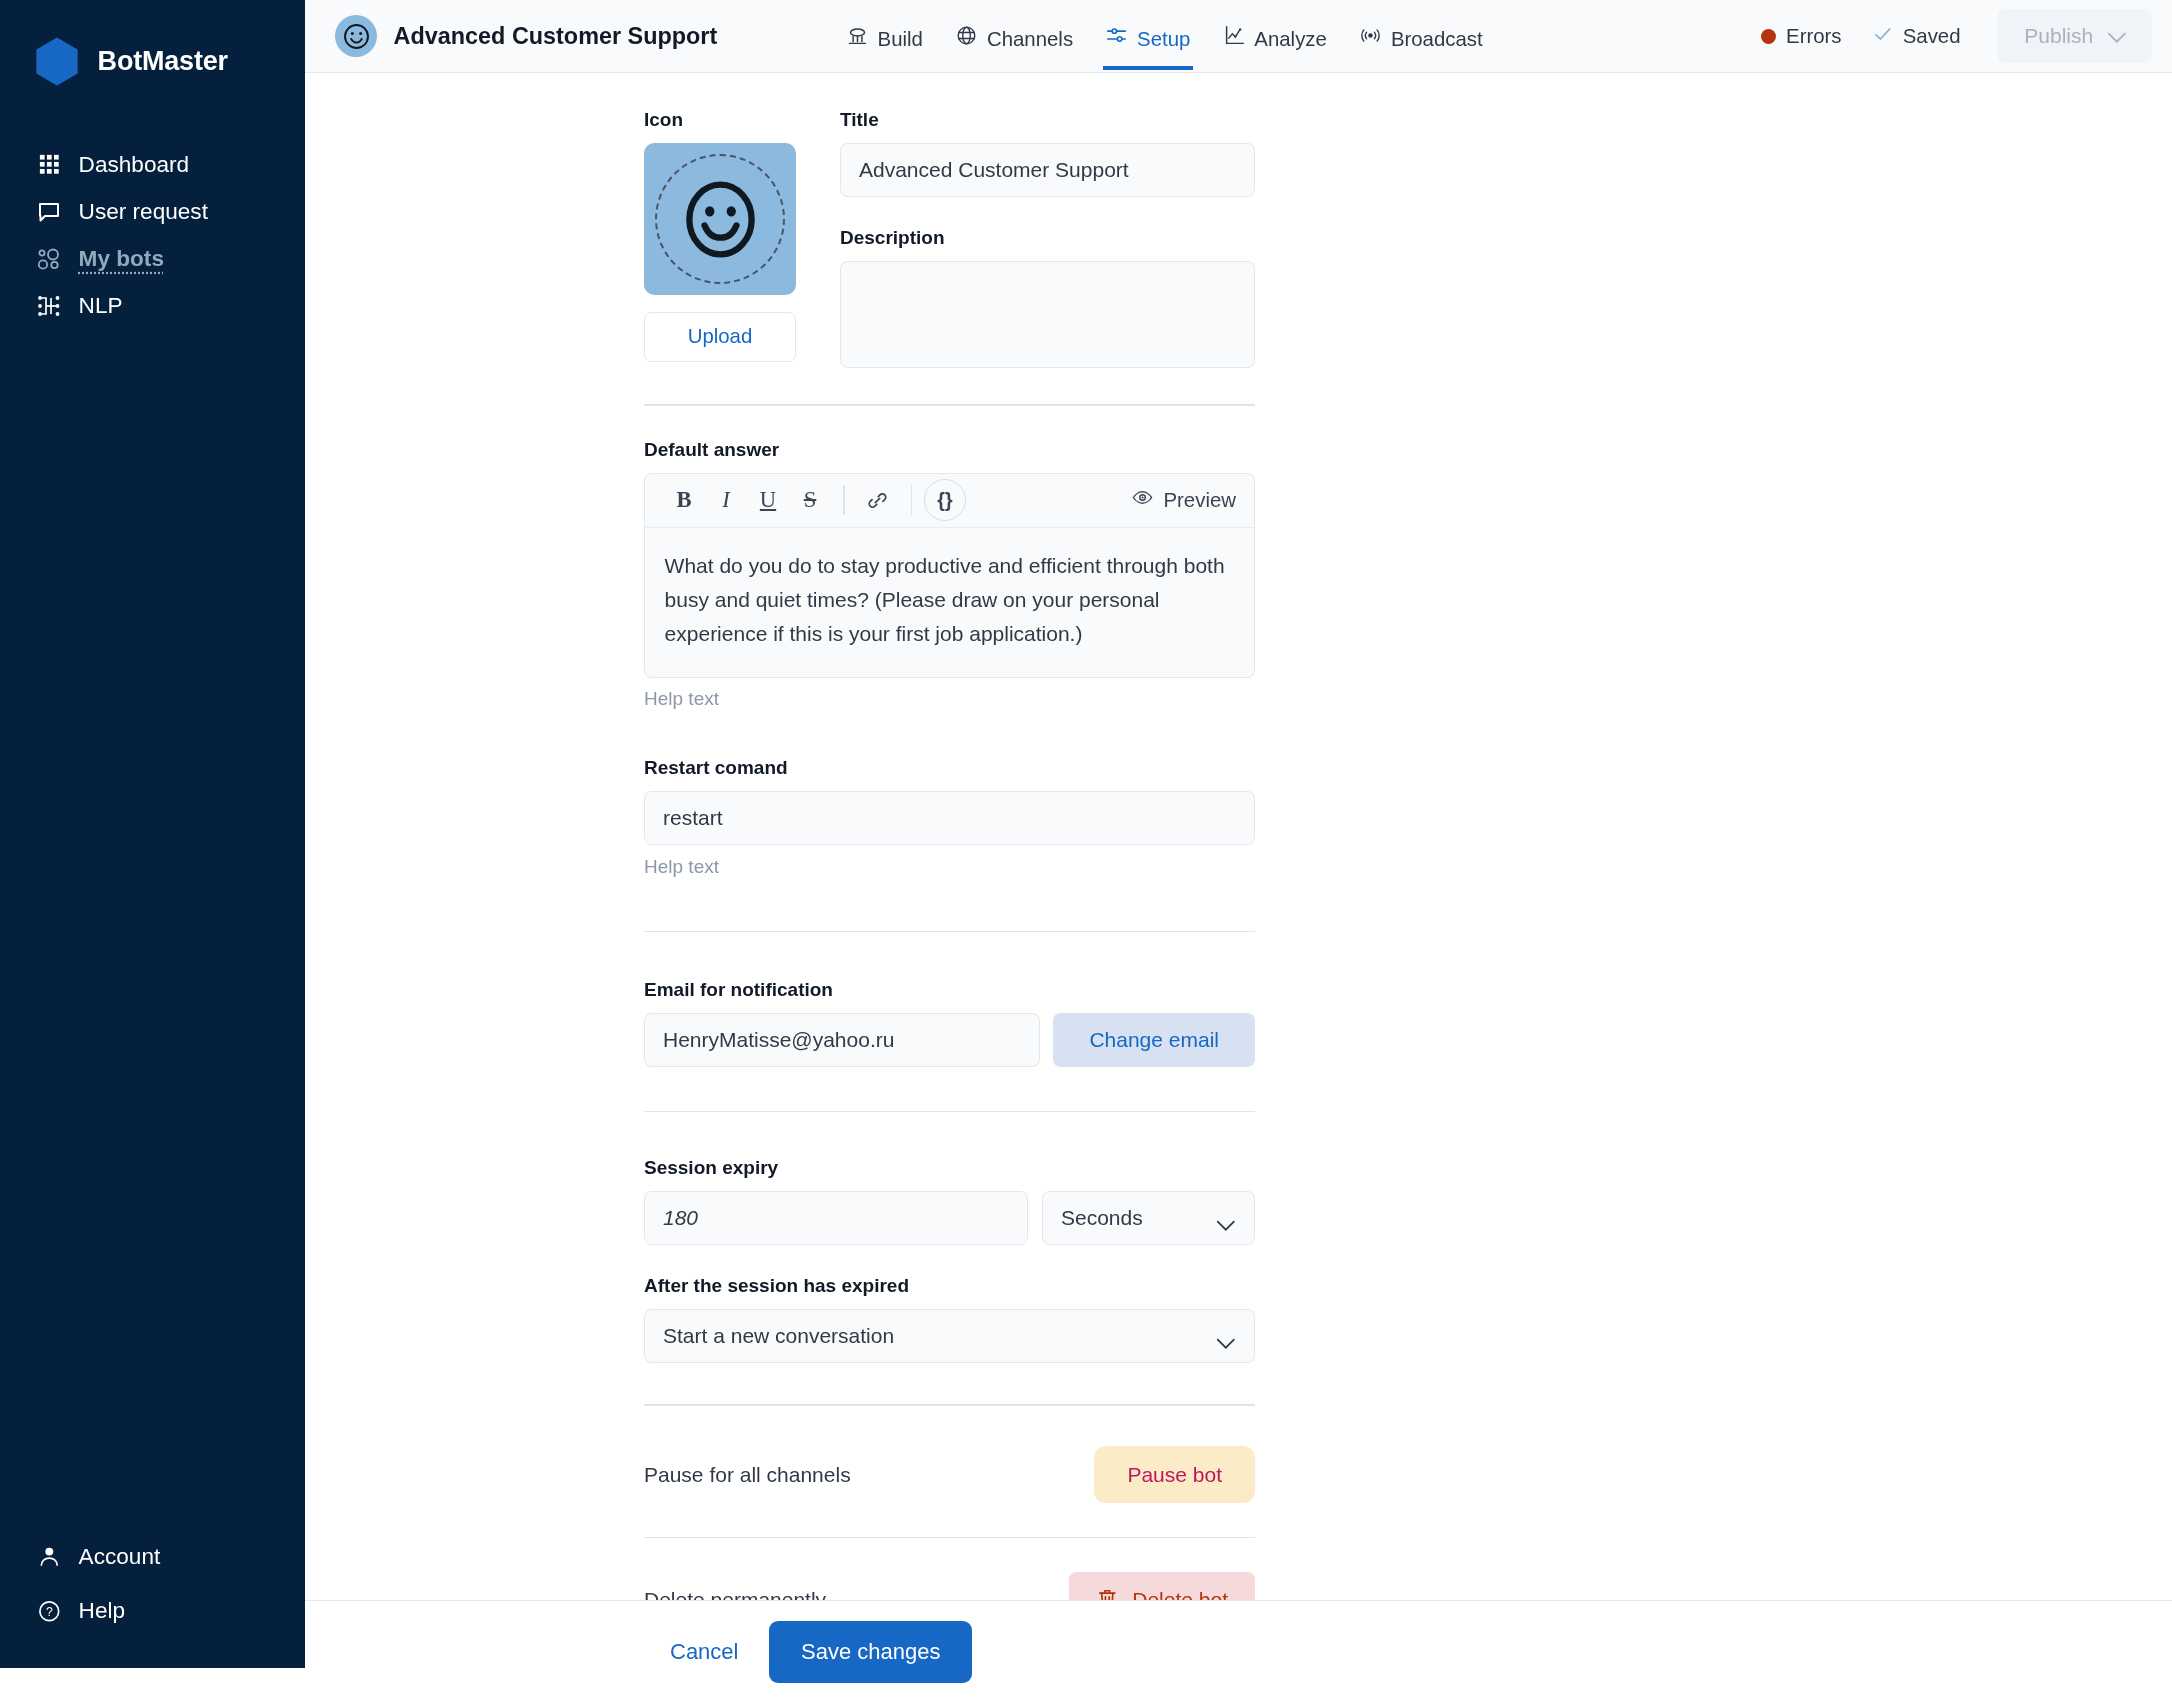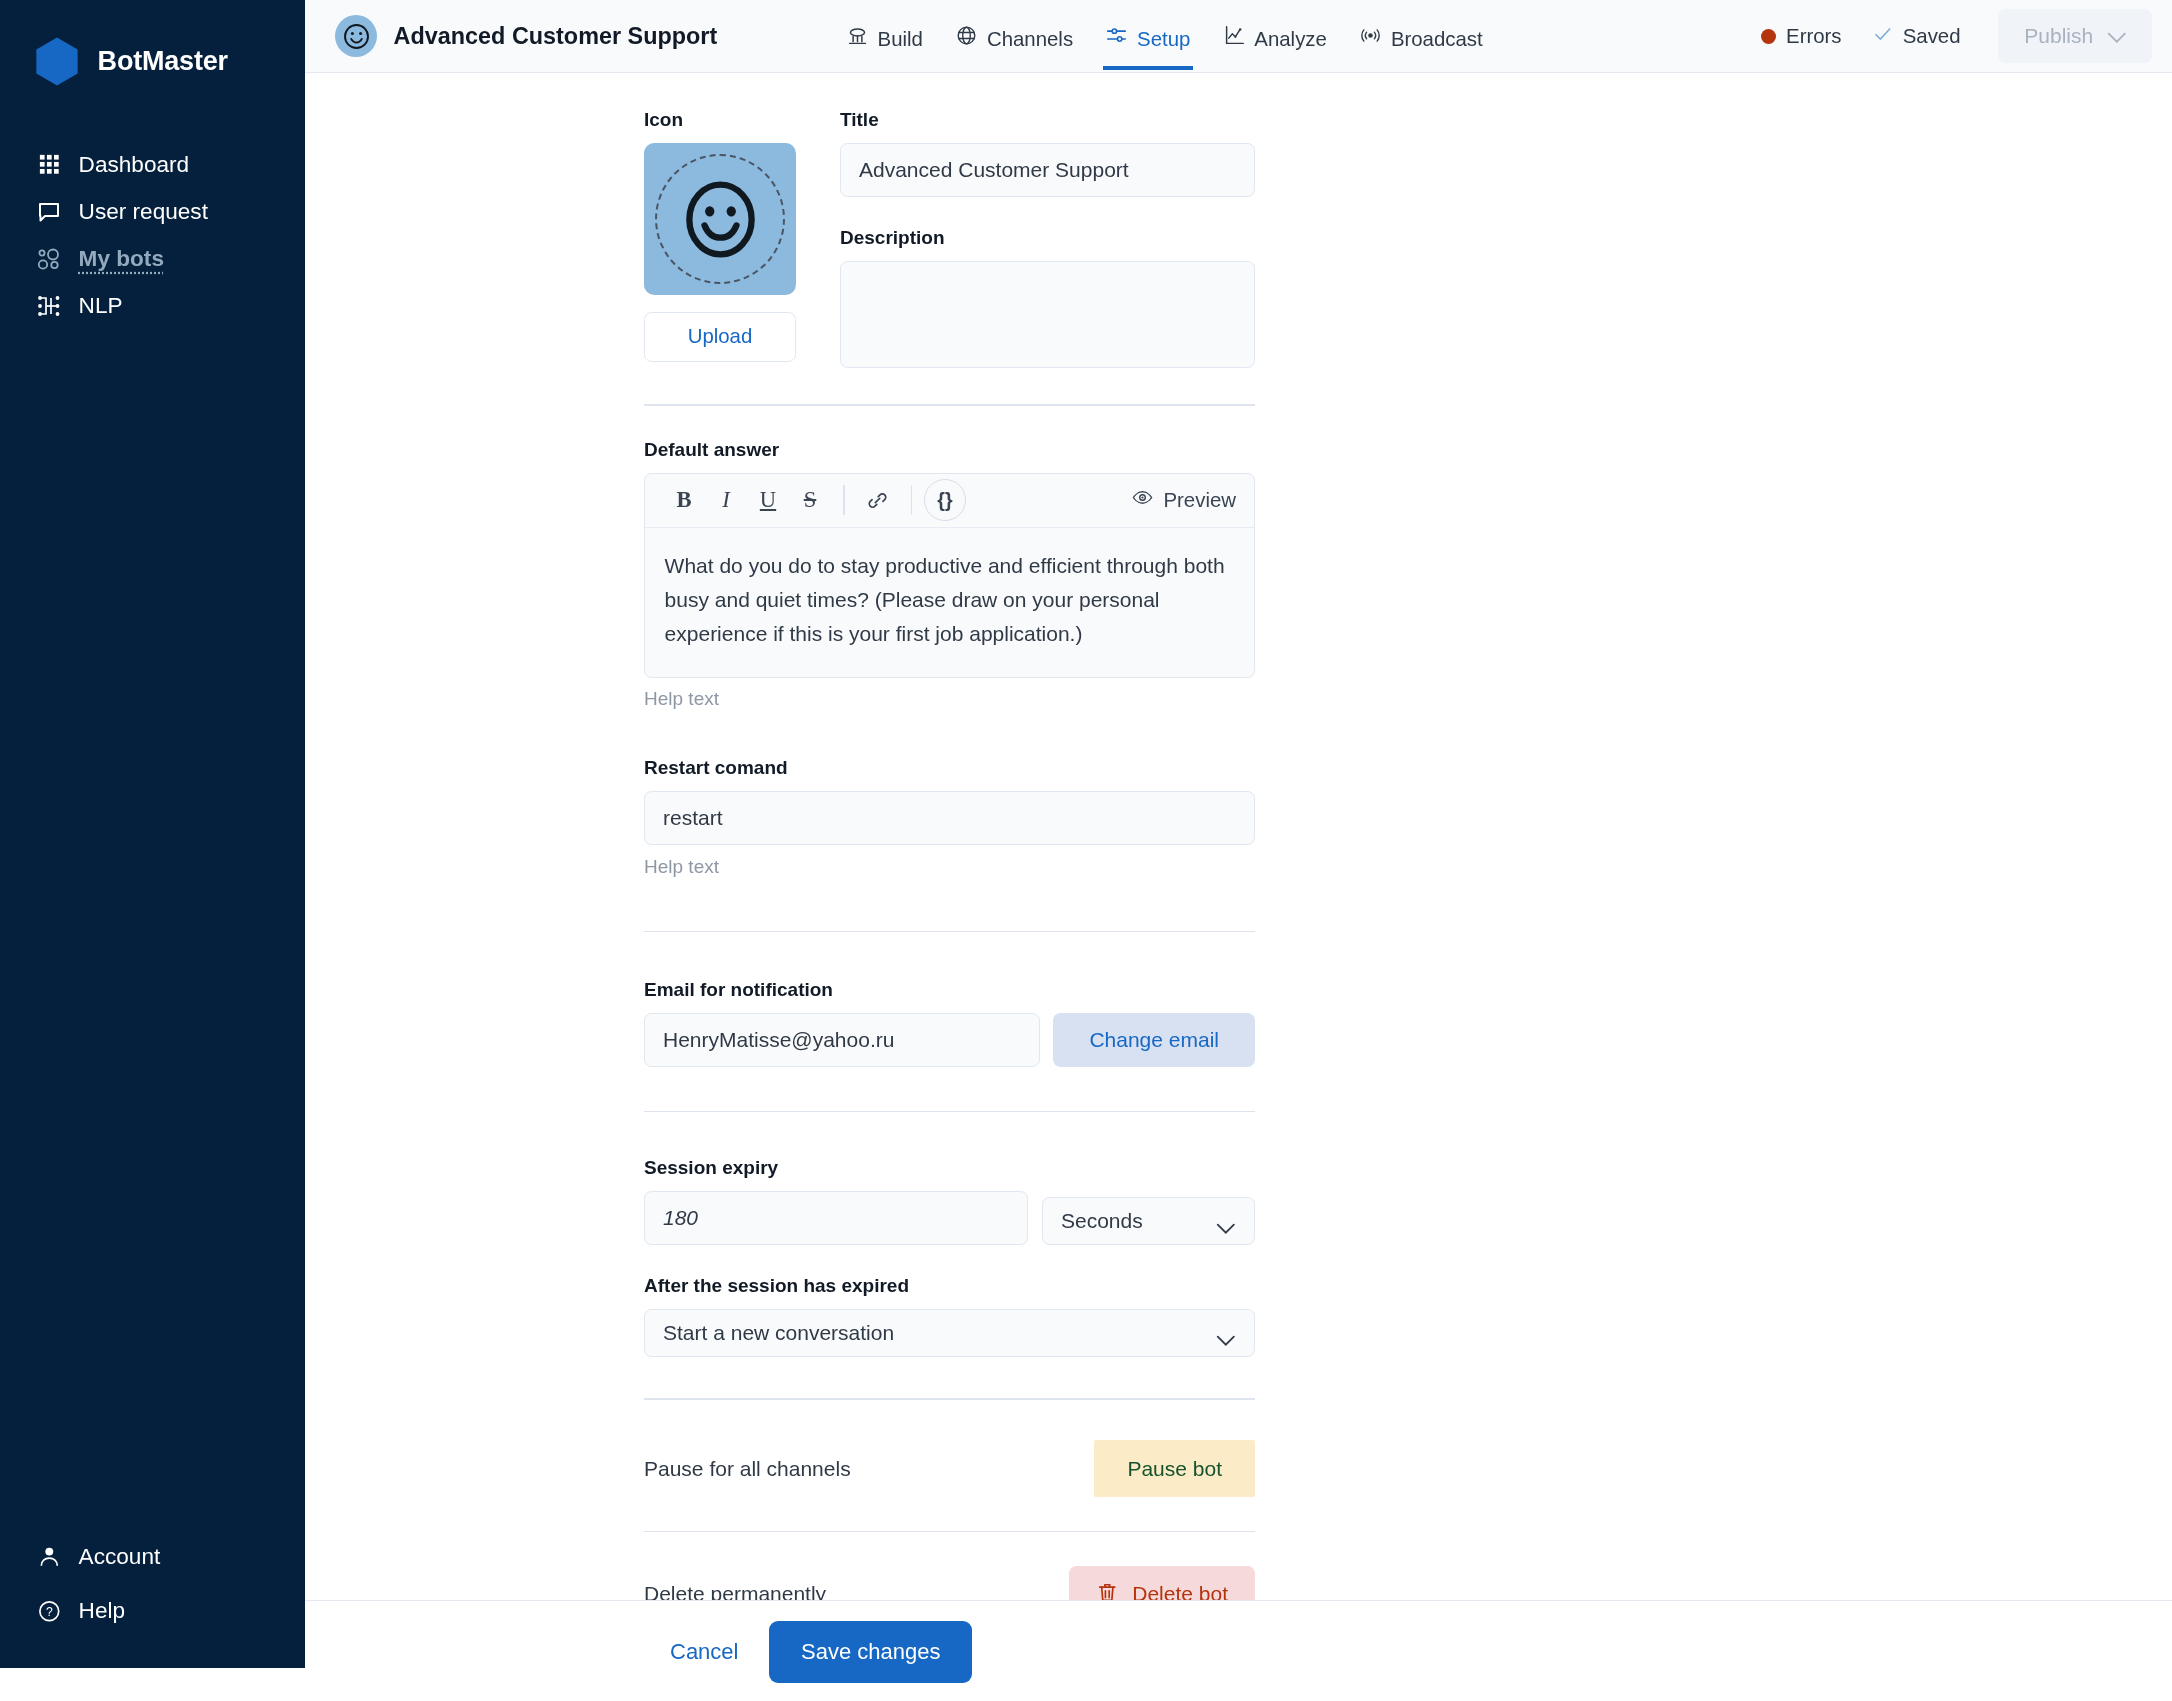--- a/index.html
+++ b/index.html
@@ -187,36 +187,36 @@
 
   .row-inline { display: flex; gap: 13.6px; align-items: flex-end; }
   .change-email-btn {
     flex: 0 0 auto; height: 54px; padding: 0 36px;
     background: #D8E1F2; border: none; border-radius: 7.5px;
     color: #1668C4; font-size: 21px; cursor: pointer;
     font-family: "Liberation Sans", sans-serif;
   }
 
   .select {
-    height: 48px; background: #F9FAFC;
+    height: 54px; background: #F9FAFC;
     border: 1.5px solid #E1E7F0; border-radius: 7.5px;
     display: flex; align-items: center; justify-content: space-between;
     padding: 0 18px; font-size: 21px; color: #303a47; cursor: pointer;
   }
   .chev {
     width: 19.6px; height: 11.3px; flex: 0 0 19.6px; margin-left: 13.6px;
   }
 
   .action-row {
     display: flex; align-items: center; justify-content: space-between;
     min-height: 72px;
   }
   .action-label { font-size: 21px; color: #303a47; }
   .pause-btn {
-    background: #FCEBC7; color: #14532d; border: none; border-radius: 2px;
+    background: #FCEBC7; color: #be185d; border: none; border-radius: 12px;
     font-size: 21px; padding: 16.6px 33px; cursor: pointer;
     font-family: "Liberation Sans", sans-serif;
   }
   .delete-btn {
     background: #F6D9DA; color: #B4340E; border: none; border-radius: 7.5px;
     font-size: 21px; padding: 15px 27px; cursor: pointer;
     display: flex; align-items: center; gap: 13.6px;
     font-family: "Liberation Sans", sans-serif;
   }
 

